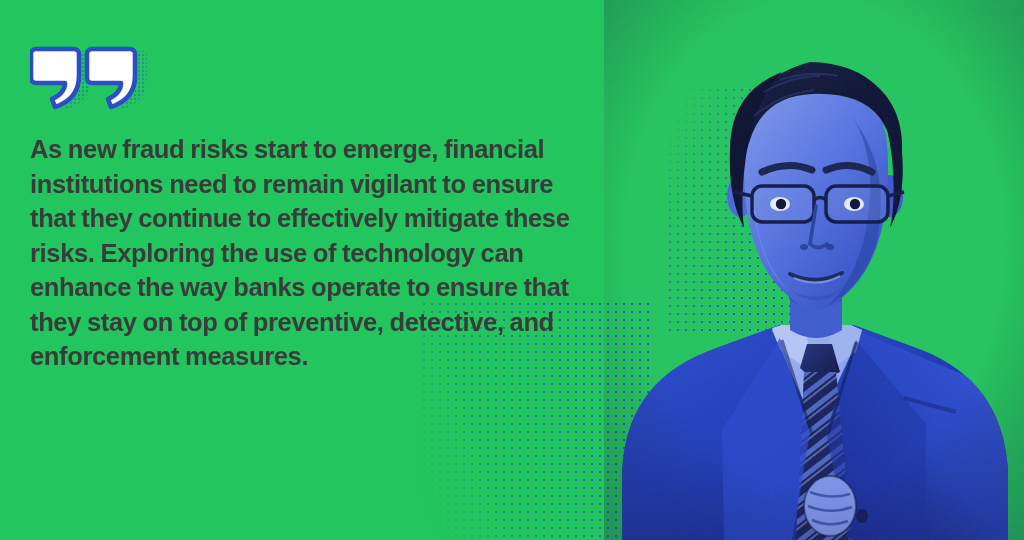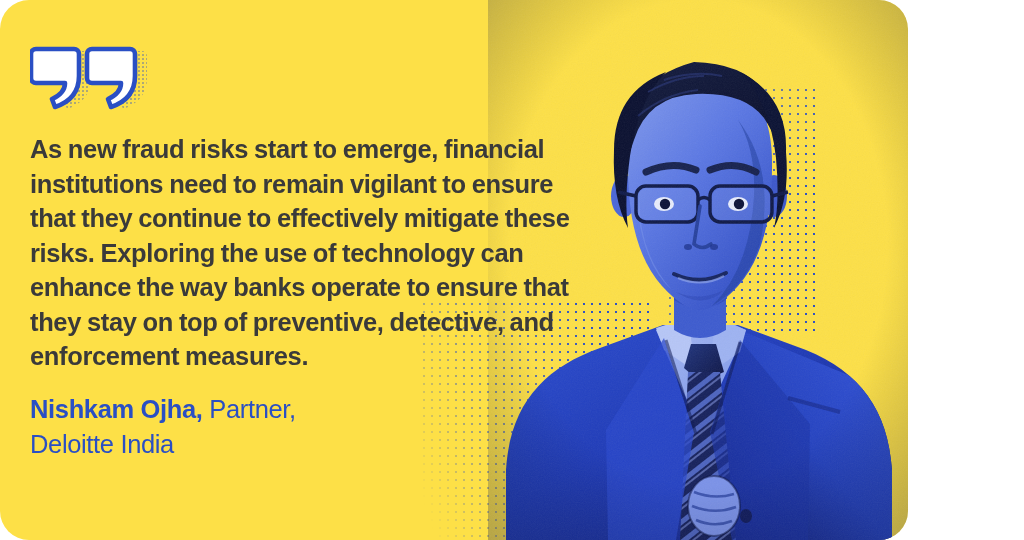--- a/index.html
+++ b/index.html
@@ -5,25 +5,24 @@
   html, body {
     margin: 0;
     padding: 0;
     background: #ffffff;
   }
   body {
     font-family: "Liberation Sans", sans-serif;
   }
   .quote-card {
     position: relative;
-    width: 908px;
+    width: 1024px;
     height: 540px;
-    background: #fde047;
+    background: #22c55e;
     overflow: hidden;
-    border-radius: 29px;
   }
 
   
   .dot-field {
     position: absolute;
     background-image: radial-gradient(#2a4fc4 1.05px, rgba(255,255,255,0) 1.15px);
     background-size: 8px 8px;
     background-position: 0 0;
     pointer-events: none;
   }
@@ -253,18 +252,14 @@
         <use href="#qglyph" x="56" fill="url(#dotShadow)"></use>
       </g>
 
       <use href="#qglyph" fill="#ffffff" stroke="#2a4fc4" stroke-width="4.6" stroke-linejoin="round"></use>
       <use href="#qglyph" x="56" fill="#ffffff" stroke="#2a4fc4" stroke-width="4.6" stroke-linejoin="round"></use>
     </svg>
   </div>
 
   <p class="quote-text">As new fraud risks start to emerge, financial institutions need to remain vigilant to ensure that they continue to effectively mitigate these risks. Exploring the use of technology can enhance the way banks operate to ensure that they stay on top of preventive, detective, and enforcement measures.</p>
 
-  <div class="attribution">
-    <span class="person-name">Nishkam Ojha,</span><span> Partner,</span><br>
-    <span>Deloitte India</span>
-  </div>
 
 </div>
 
 </body></html>

